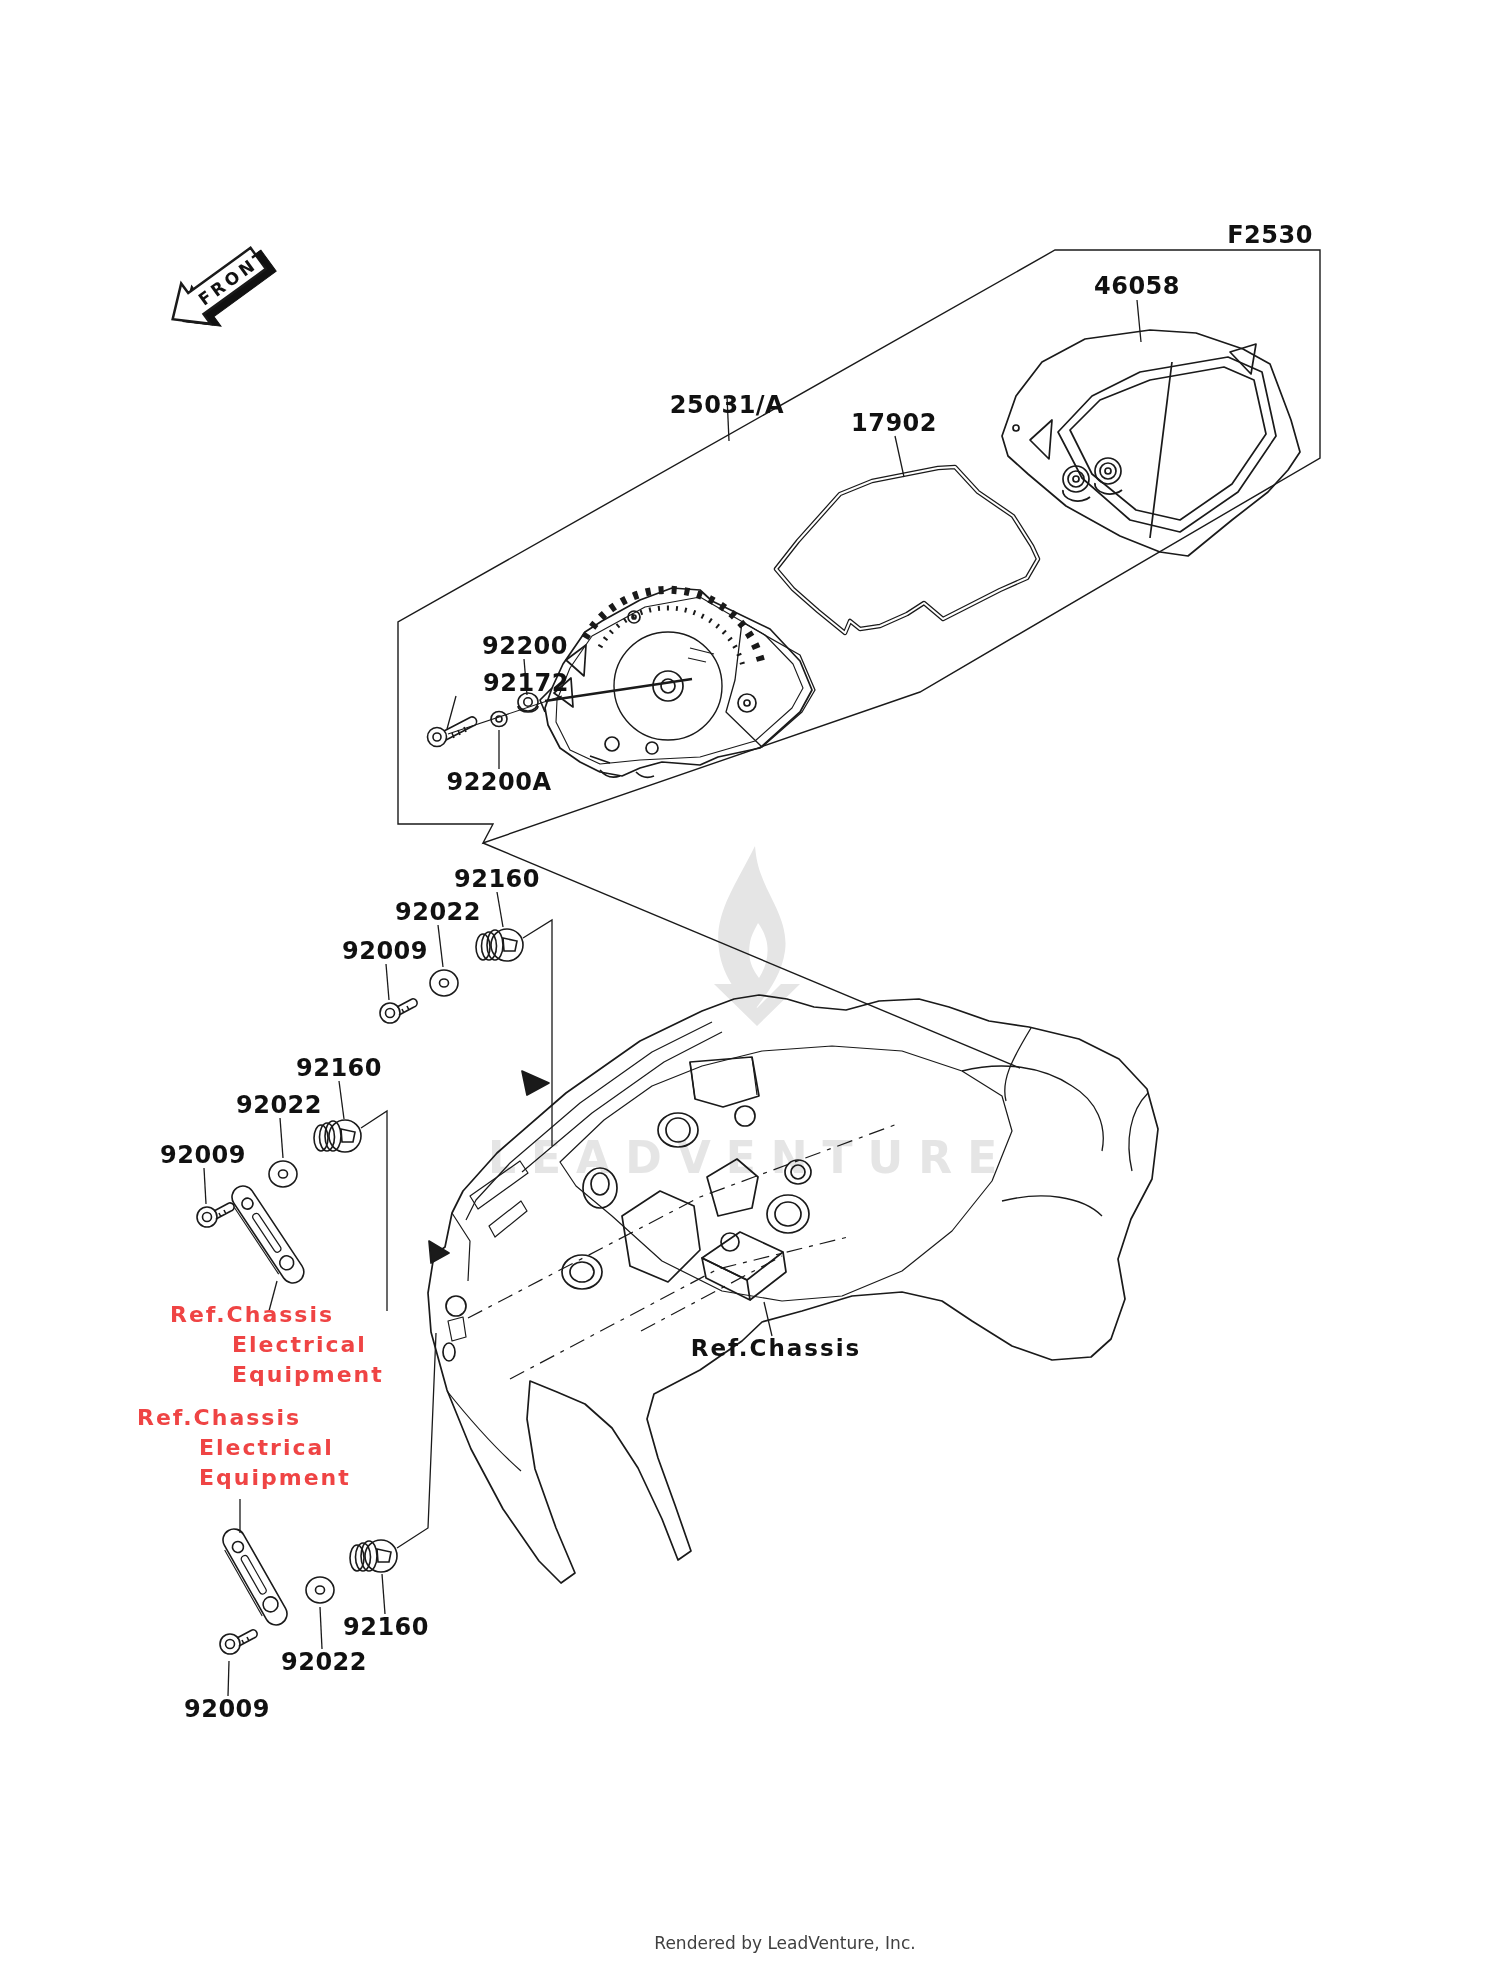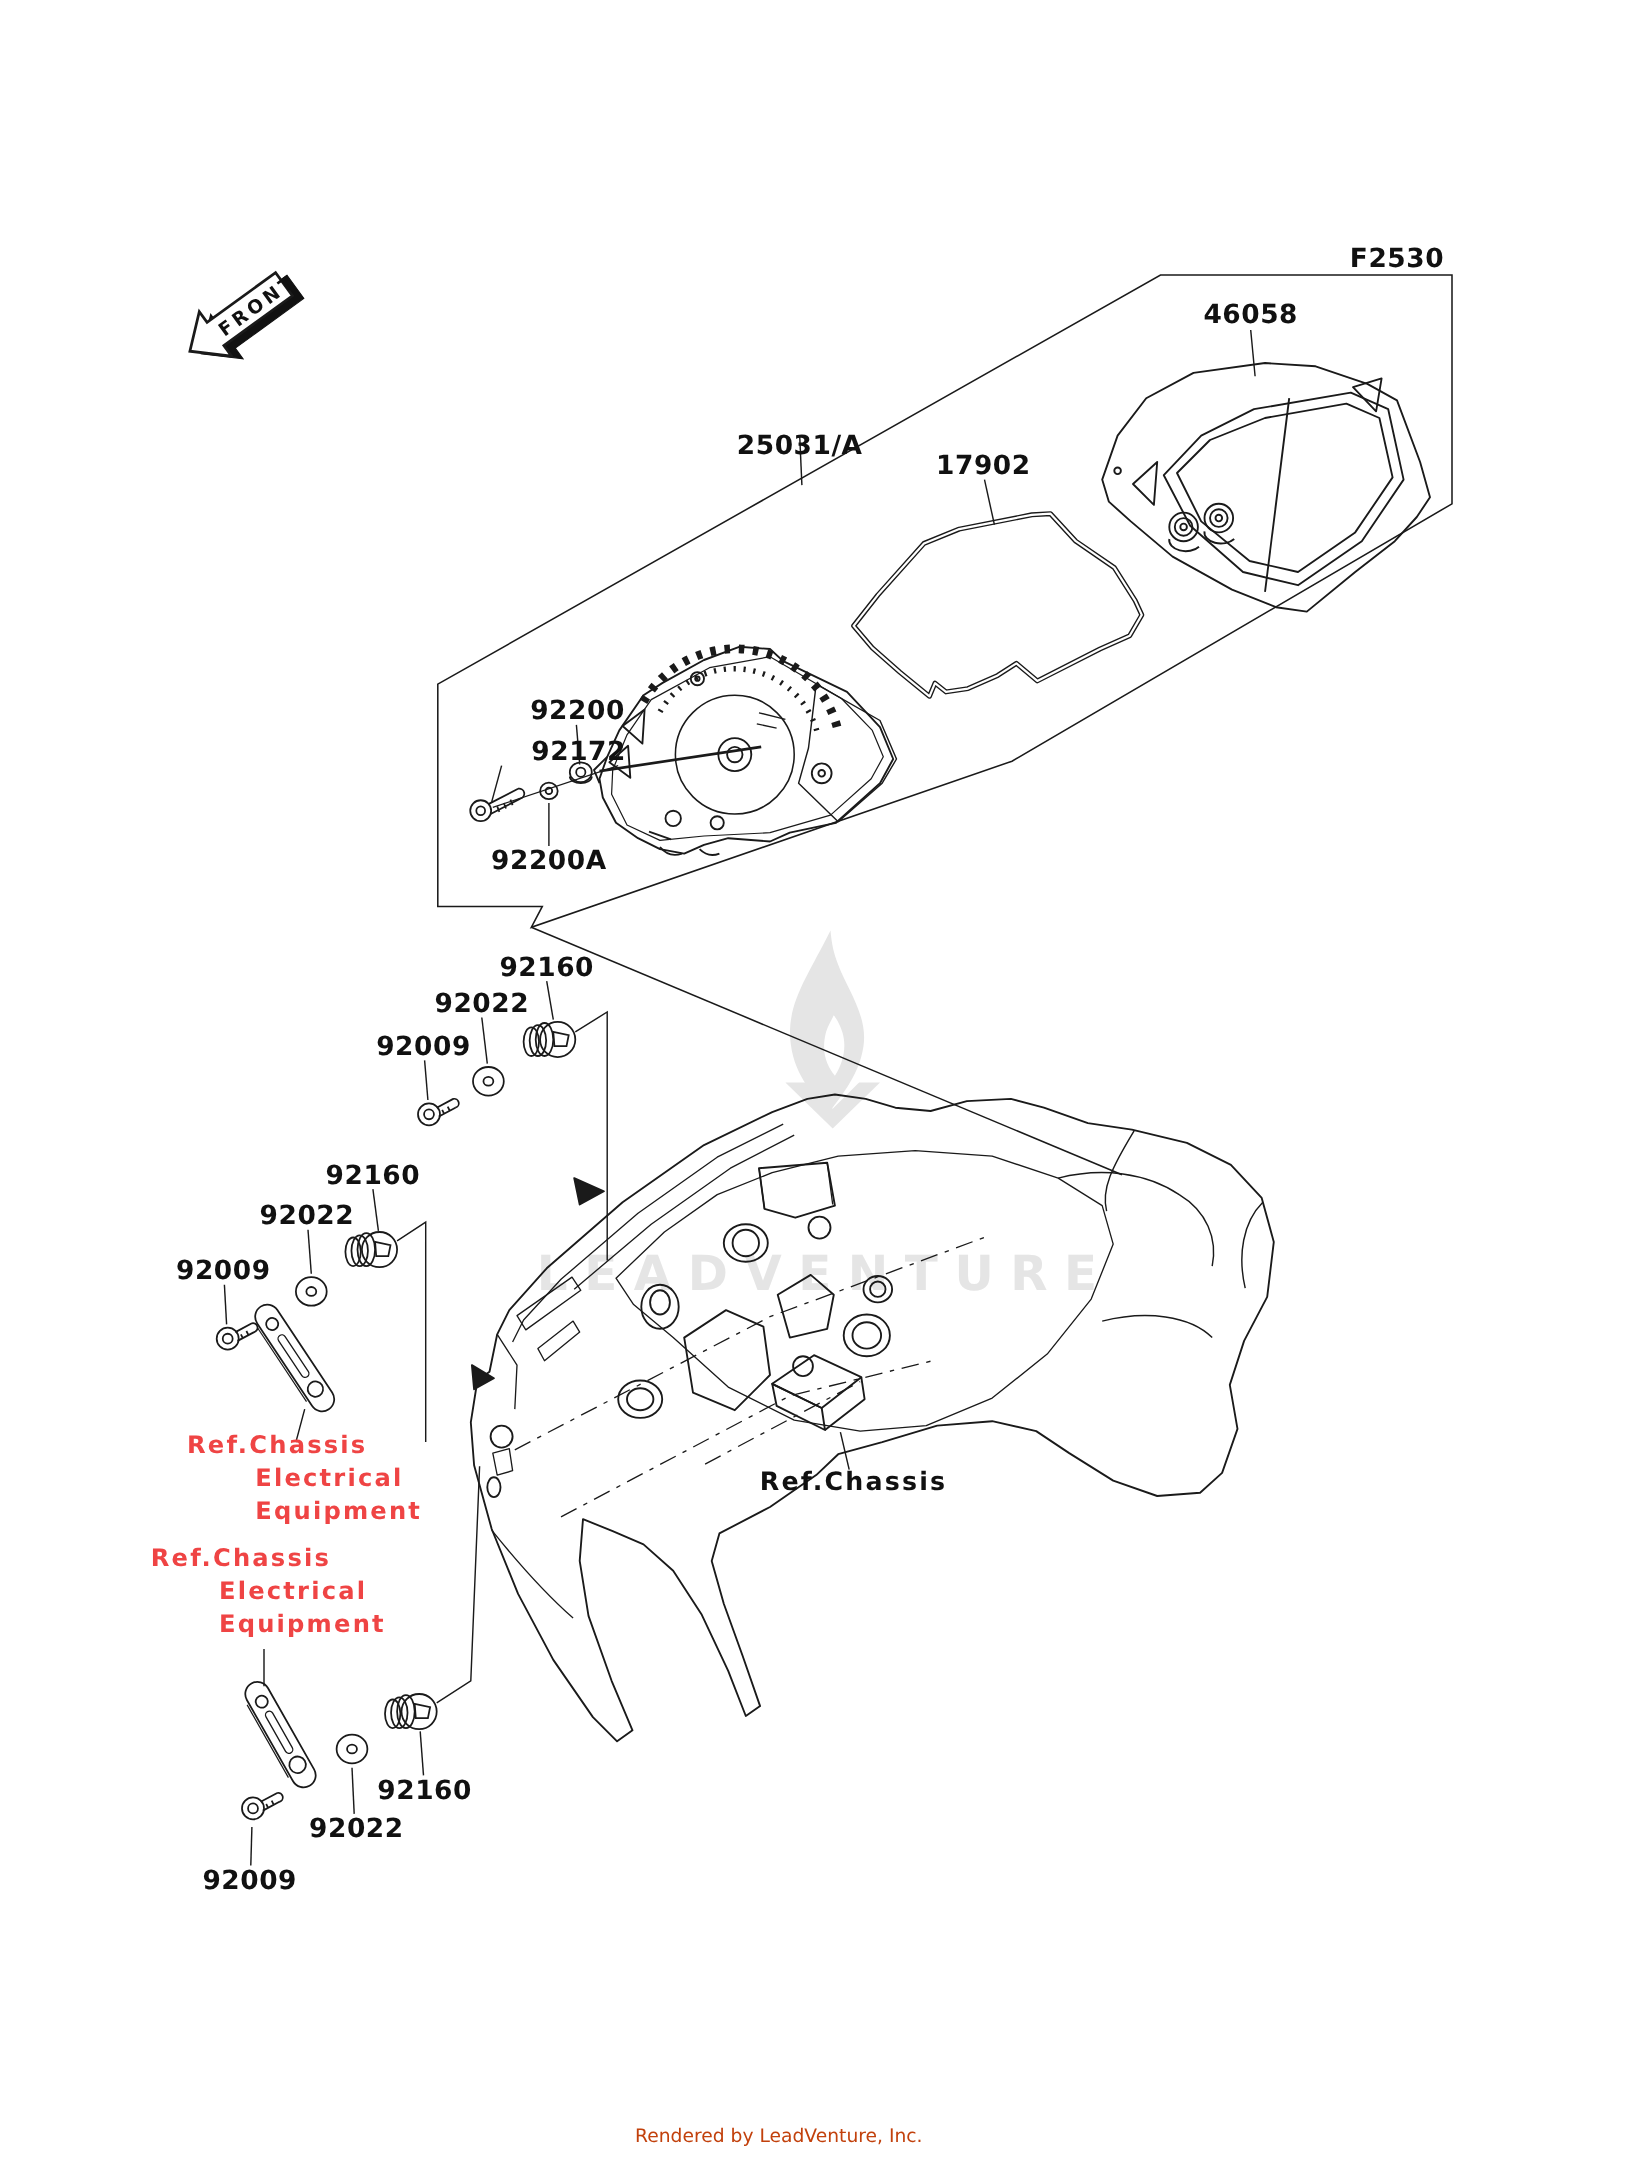--- a/index.html
+++ b/index.html
@@ -6,22 +6,22 @@
   #page{position:relative;width:1500px;height:1962px;background:#ffffff;overflow:hidden;
         font-family:"DejaVu Sans","Liberation Sans",sans-serif;}
   #art{position:absolute;left:0;top:0;}
   .plabel{position:absolute;transform:translate(-50%,-50%);font:700 24px/1 "DejaVu Sans","Liberation Sans",sans-serif;
           color:#111;letter-spacing:0.5px;white-space:nowrap;}
   .refblock{position:absolute;font:700 22px/30px "DejaVu Sans","Liberation Sans",sans-serif;color:#ef4444;
             letter-spacing:2px;white-space:nowrap;}
   .refblock .ind{margin-left:62px;}
   .reflabel{position:absolute;transform:translate(-50%,-50%);font:700 23px/1 "DejaVu Sans","Liberation Sans",sans-serif;
             color:#111;letter-spacing:2px;white-space:nowrap;}
-  .footer{position:absolute;left:708px;top:1943px;transform:translate(-50%,-50%);
-          font:400 17px/1 "DejaVu Sans","Liberation Sans",sans-serif;color:#c2410c;letter-spacing:0px;white-space:nowrap;}
+  .footer{position:absolute;left:785px;top:1943px;transform:translate(-50%,-50%);
+          font:400 17px/1 "DejaVu Sans","Liberation Sans",sans-serif;color:#404040;letter-spacing:0px;white-space:nowrap;}
 </style>
 </head>
 <body>
 
 <div id="page">
 
 <svg id="art" width="1500" height="1962" viewBox="0 0 1500 1962">
 
   <g>
     <g fill="#e5e5e5">

